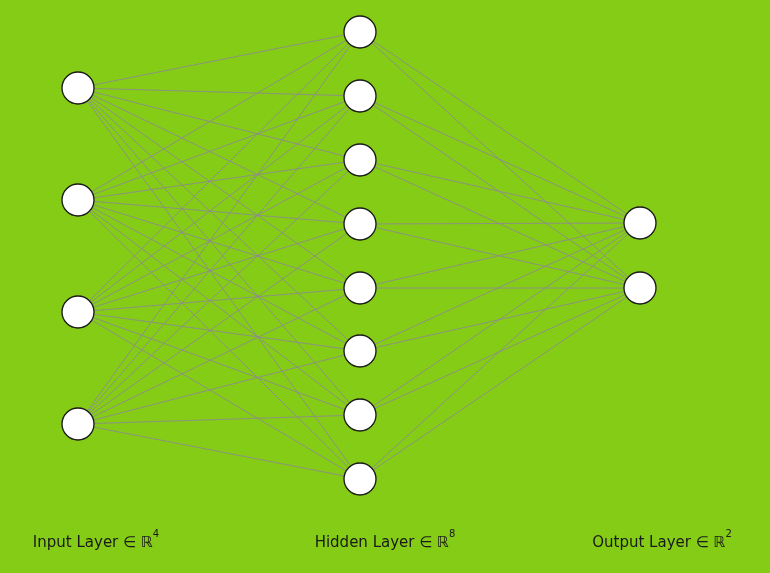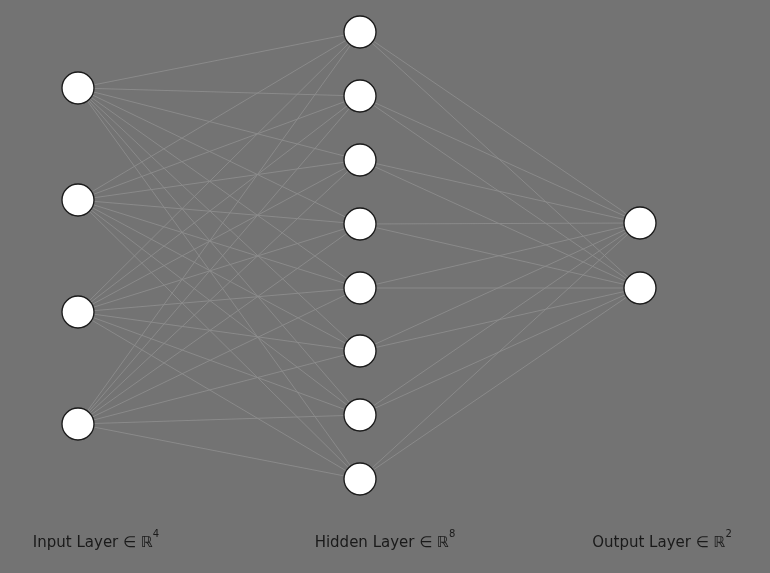--- a/index.html
+++ b/index.html
@@ -11,21 +11,21 @@
   body {
     width: 770px;
     height: 573px;
     overflow: hidden;
     font-family: "DejaVu Sans", "Liberation Sans", sans-serif;
   }
   #diagram-root {
     position: relative;
     width: 770px;
     height: 573px;
-    background: #737373;
+    background: #84cc16;
   }
   #nn-svg {
     position: absolute;
     left: 0;
     top: 0;
     width: 770px;
     height: 573px;
     display: block;
   }
   .edge-line {

